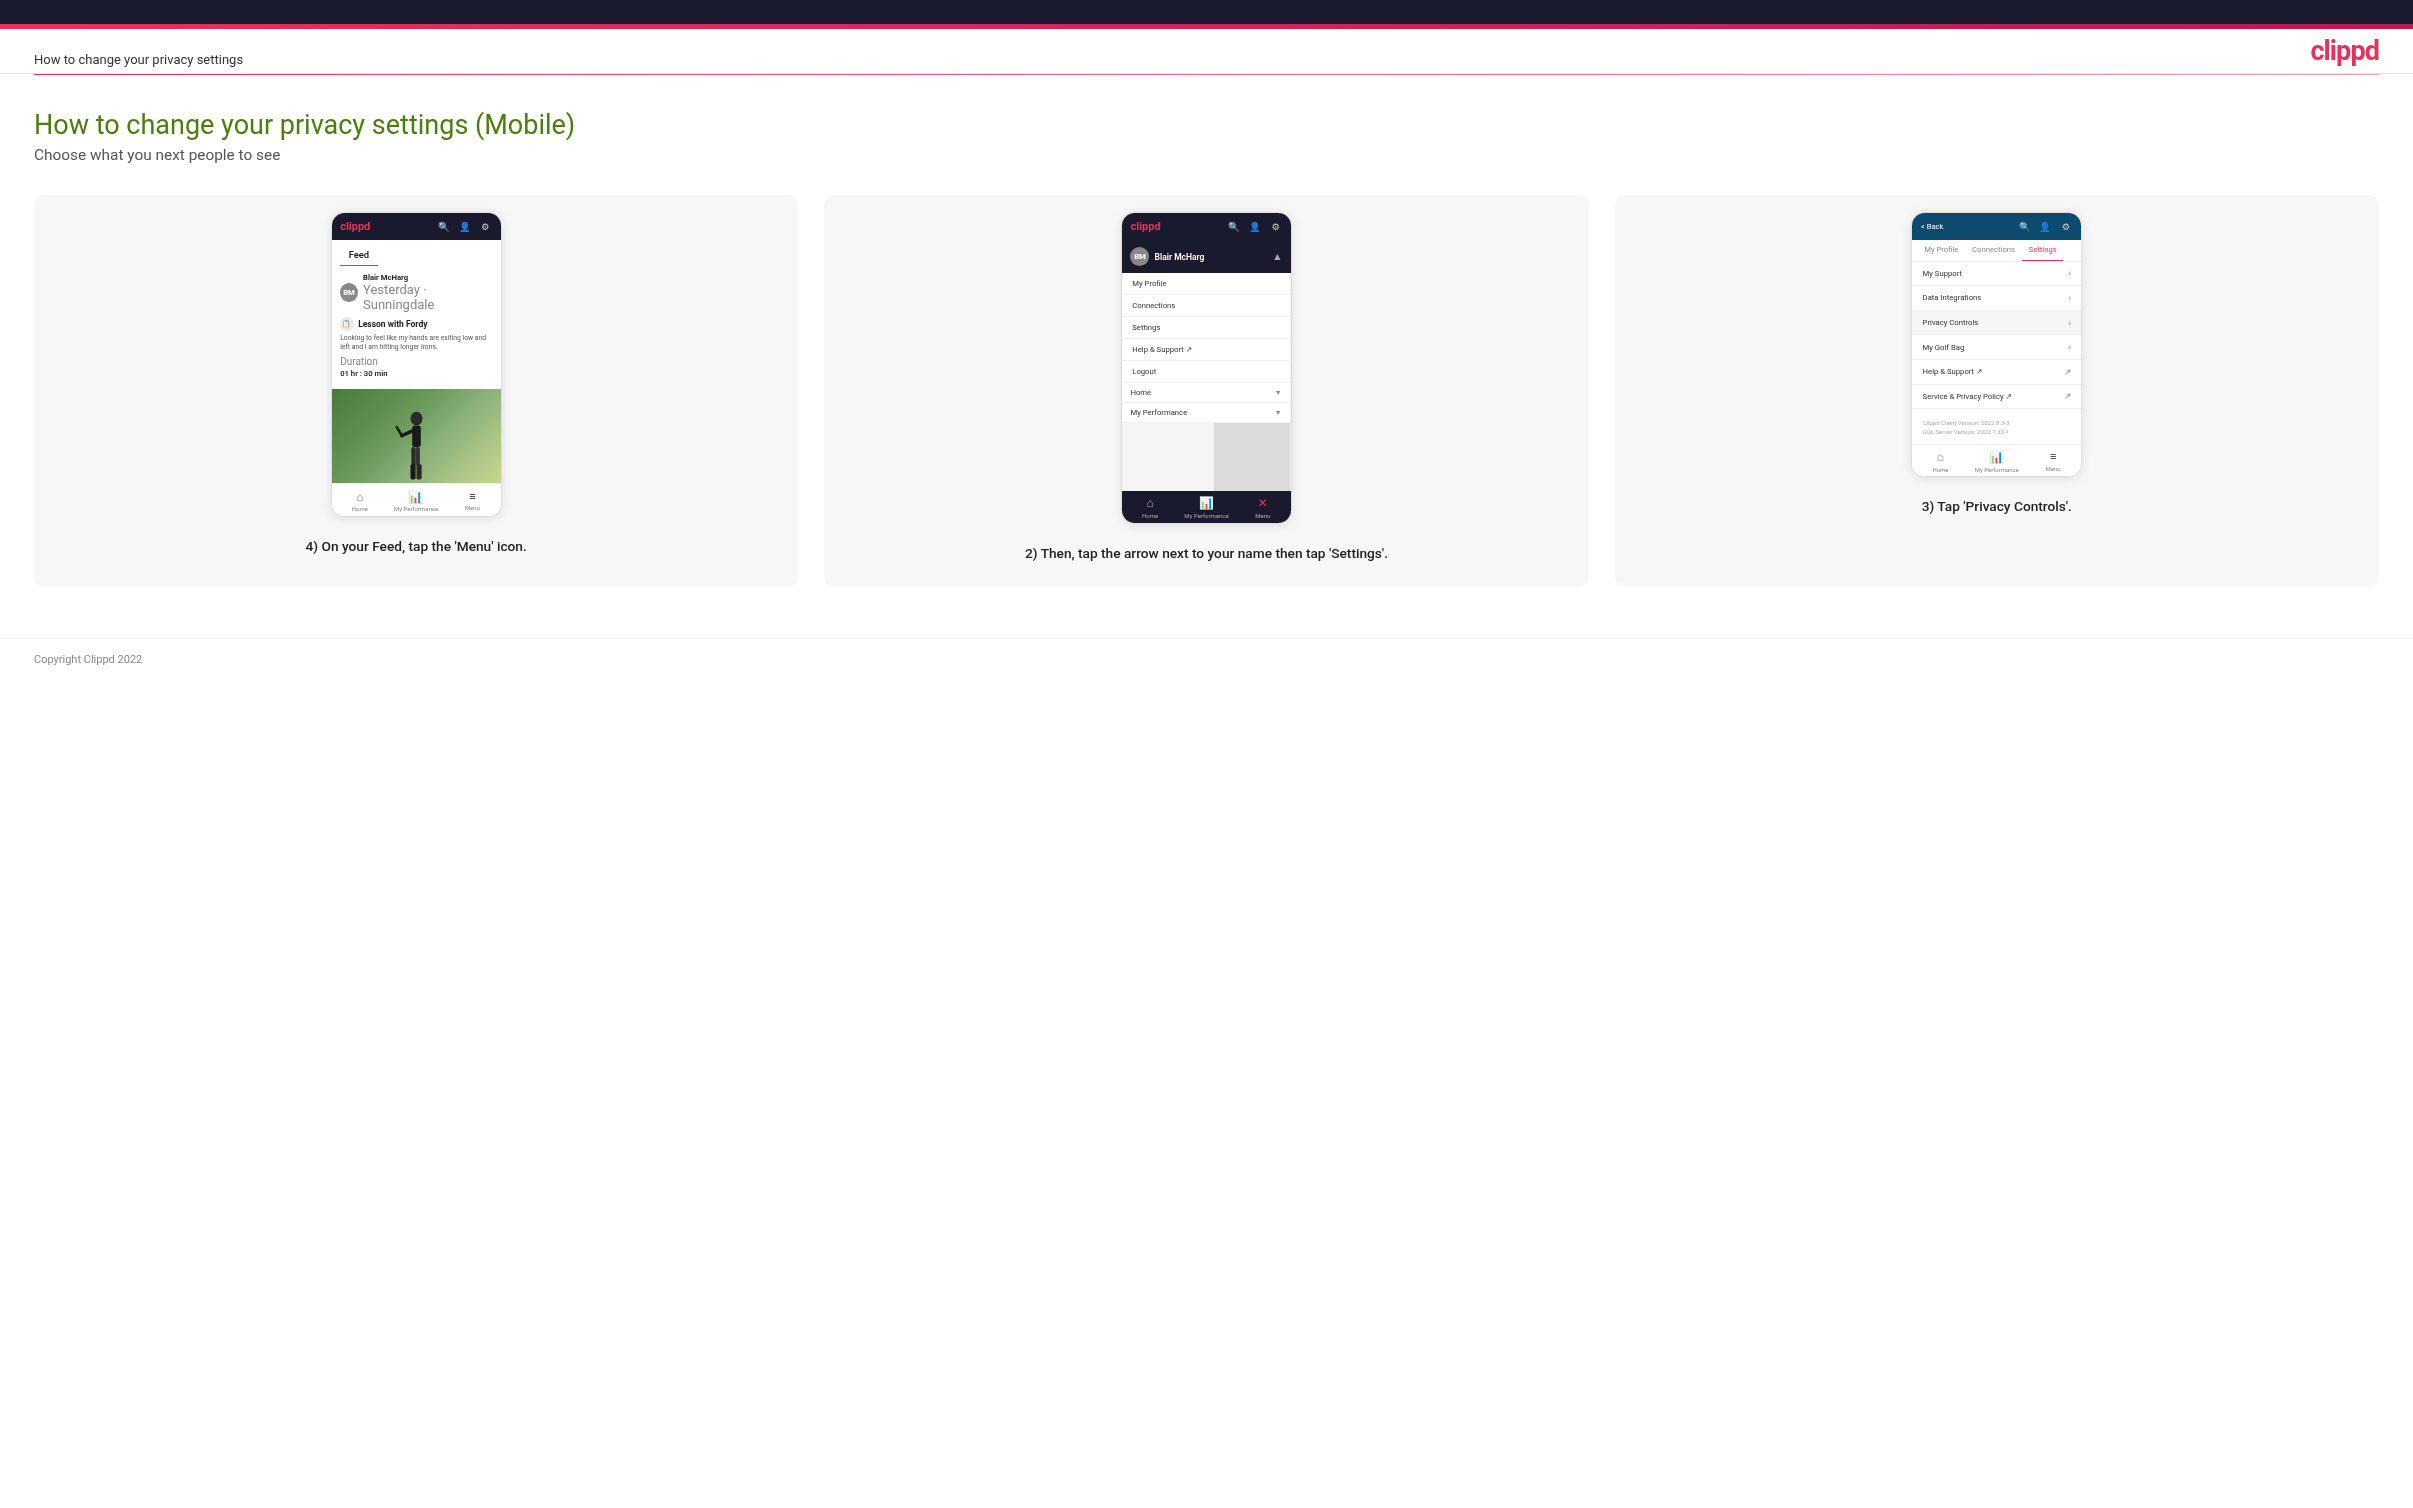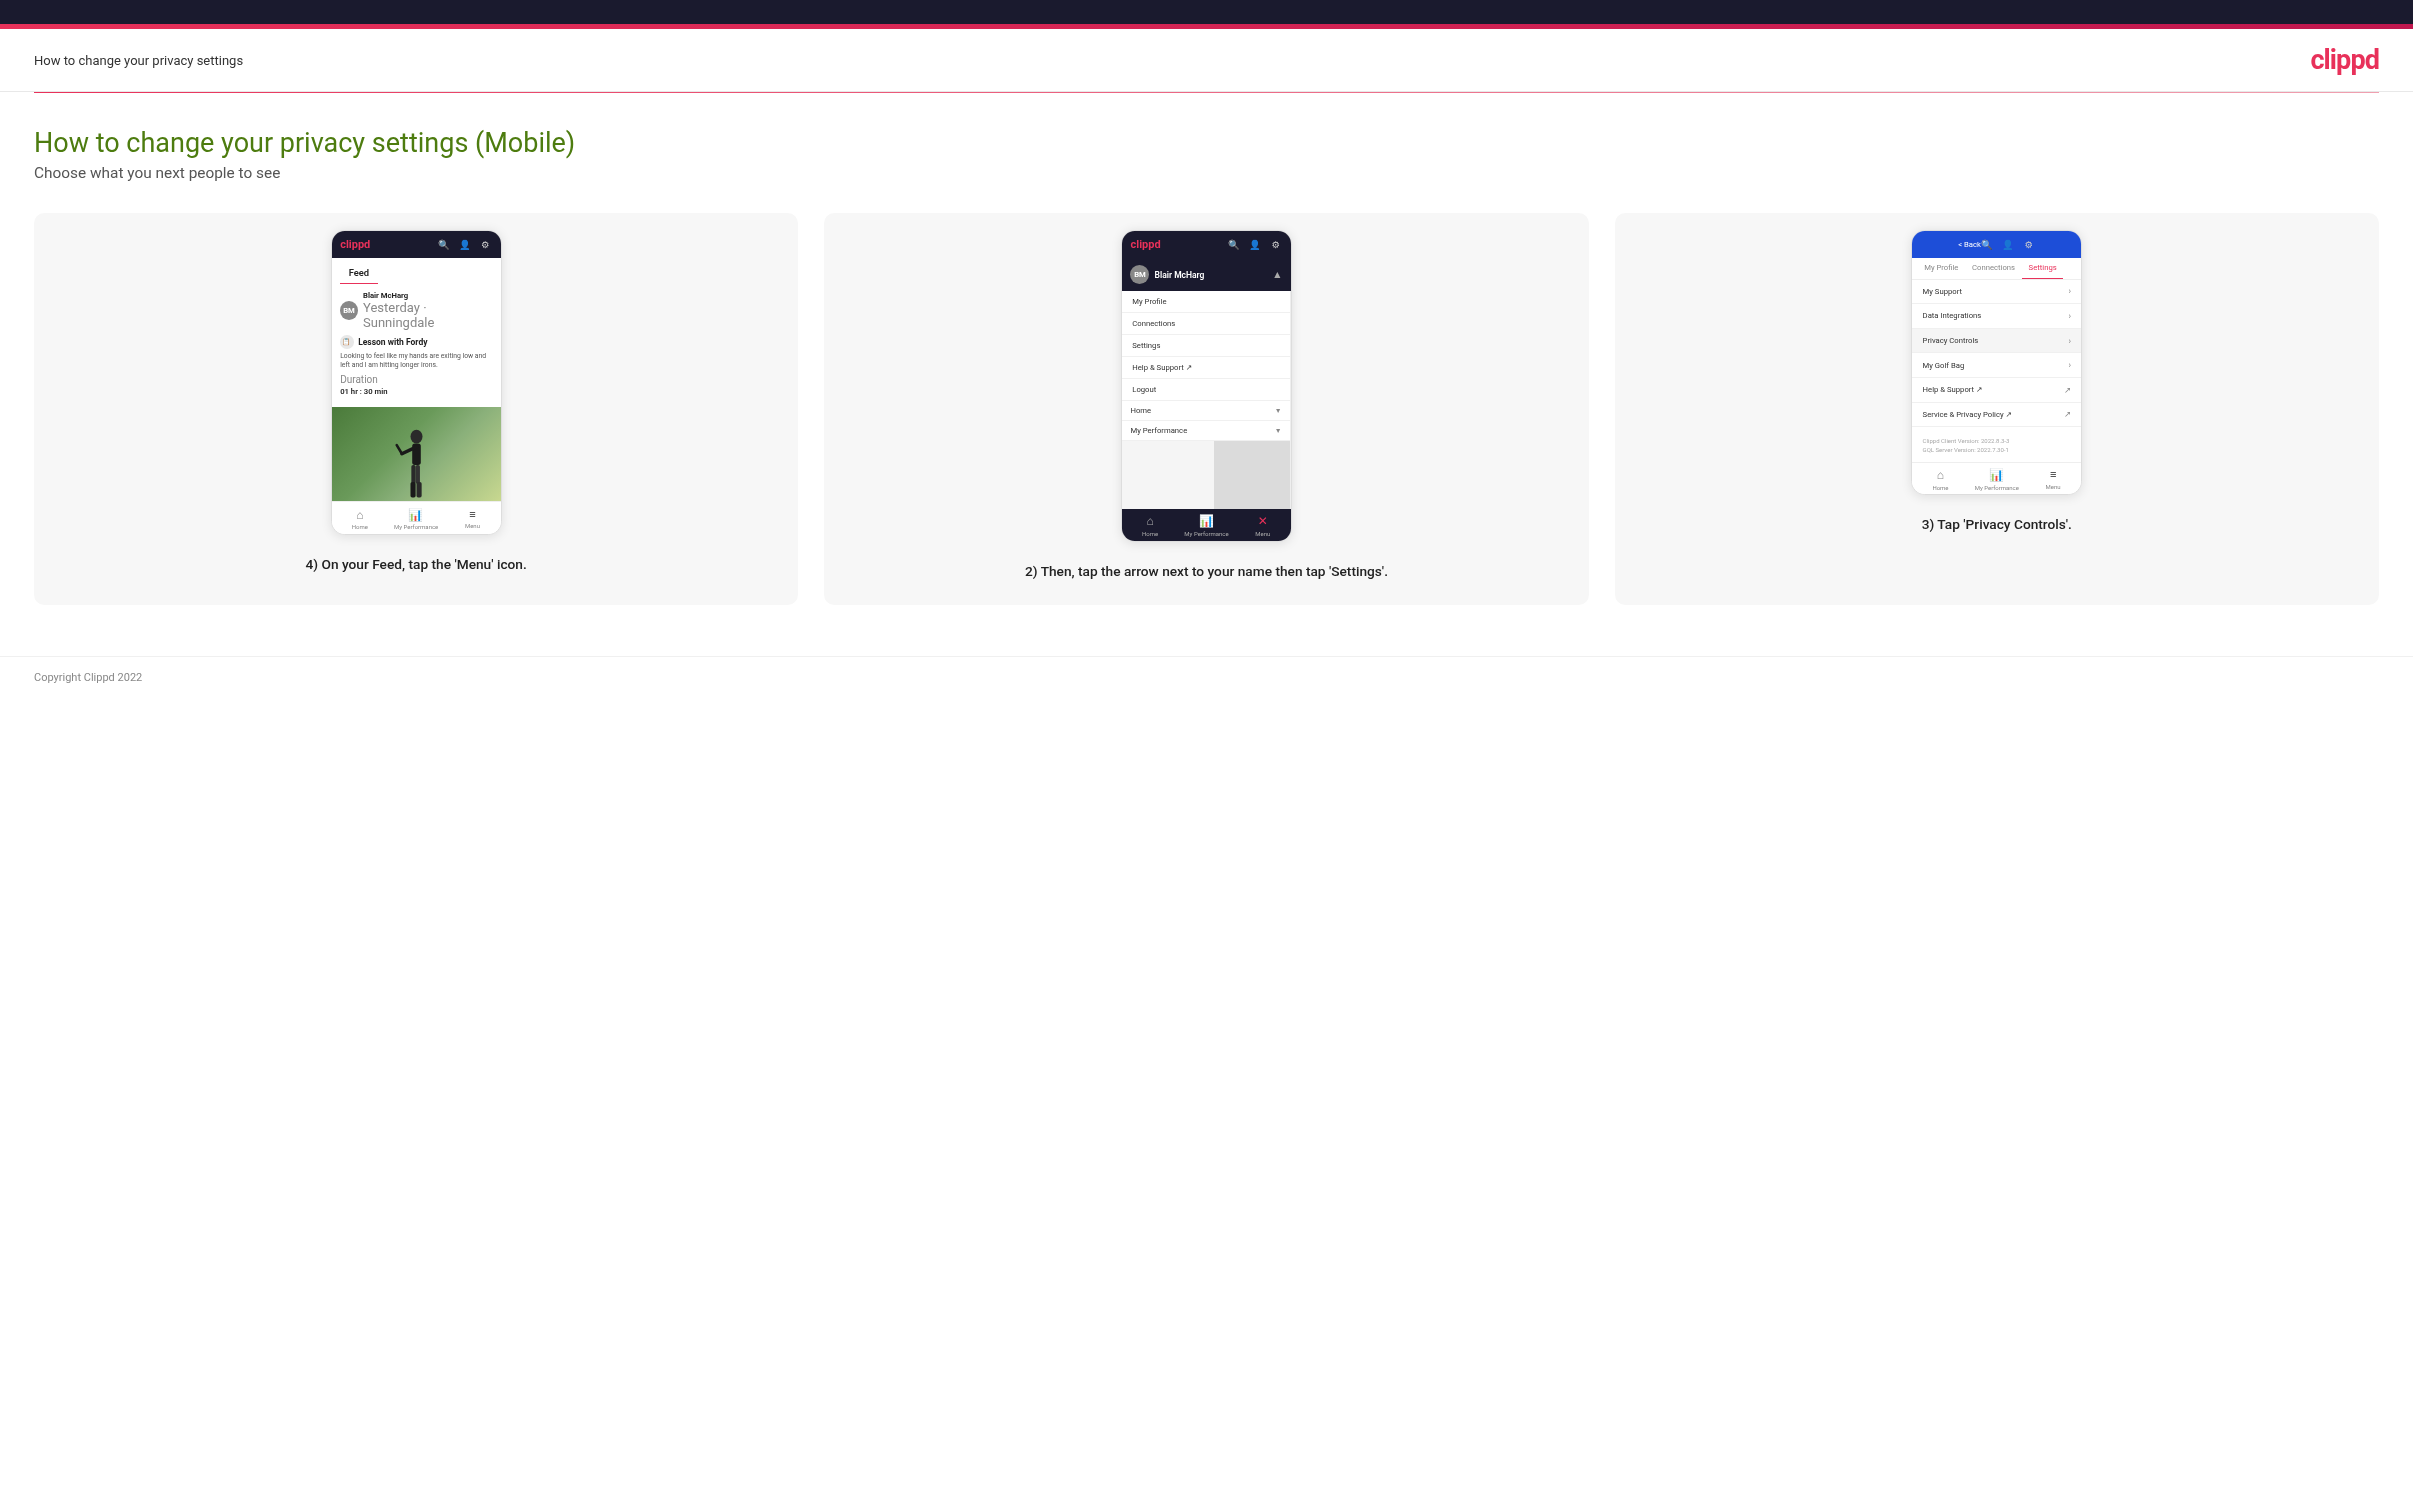--- a/index.html
+++ b/index.html
@@ -11,23 +11,23 @@
     .top-bar {
       background: #1a1a2e;
       height: 24px;
     }
     .accent-bar {
       height: 5.1px;
       background: linear-gradient(to right, #e8315a, #c0174e);
     }
     .header {
       display: flex;
-      align-items: center;
-      justify-content: space-between;
-      padding: 15px 34px;
+      align-items: flex-end;
+      justify-content: space-between;
+      padding: 6px 34px;
       border-bottom: 0.9px solid #e8e8e8;
     }
     .header-title {
       font-size: 13px;
       color: #333;
     }
     .logo {
       font-size: 27px;
       font-weight: 700;
       color: #e8315a;
@@ -293,25 +293,25 @@
     .phone2-bottom-icon.close {
       color: #e8315a;
     }
     .phone2-bottom-label {
       font-size: 6px;
       color: #aaa;
     }
 
     
     .phone3-nav {
-      background: #1d4ed8;
+      background: #0c4a6e;
       padding: 6.8px 8.5px;
       display: flex;
       align-items: center;
-      justify-content: center;
+      justify-content: space-between;
     }
     .back-btn {
       color: #fff;
       font-size: 7.7px;
       display: flex;
       align-items: center;
       gap: 2.6px;
     }
     .settings-tabs {
       display: flex;

